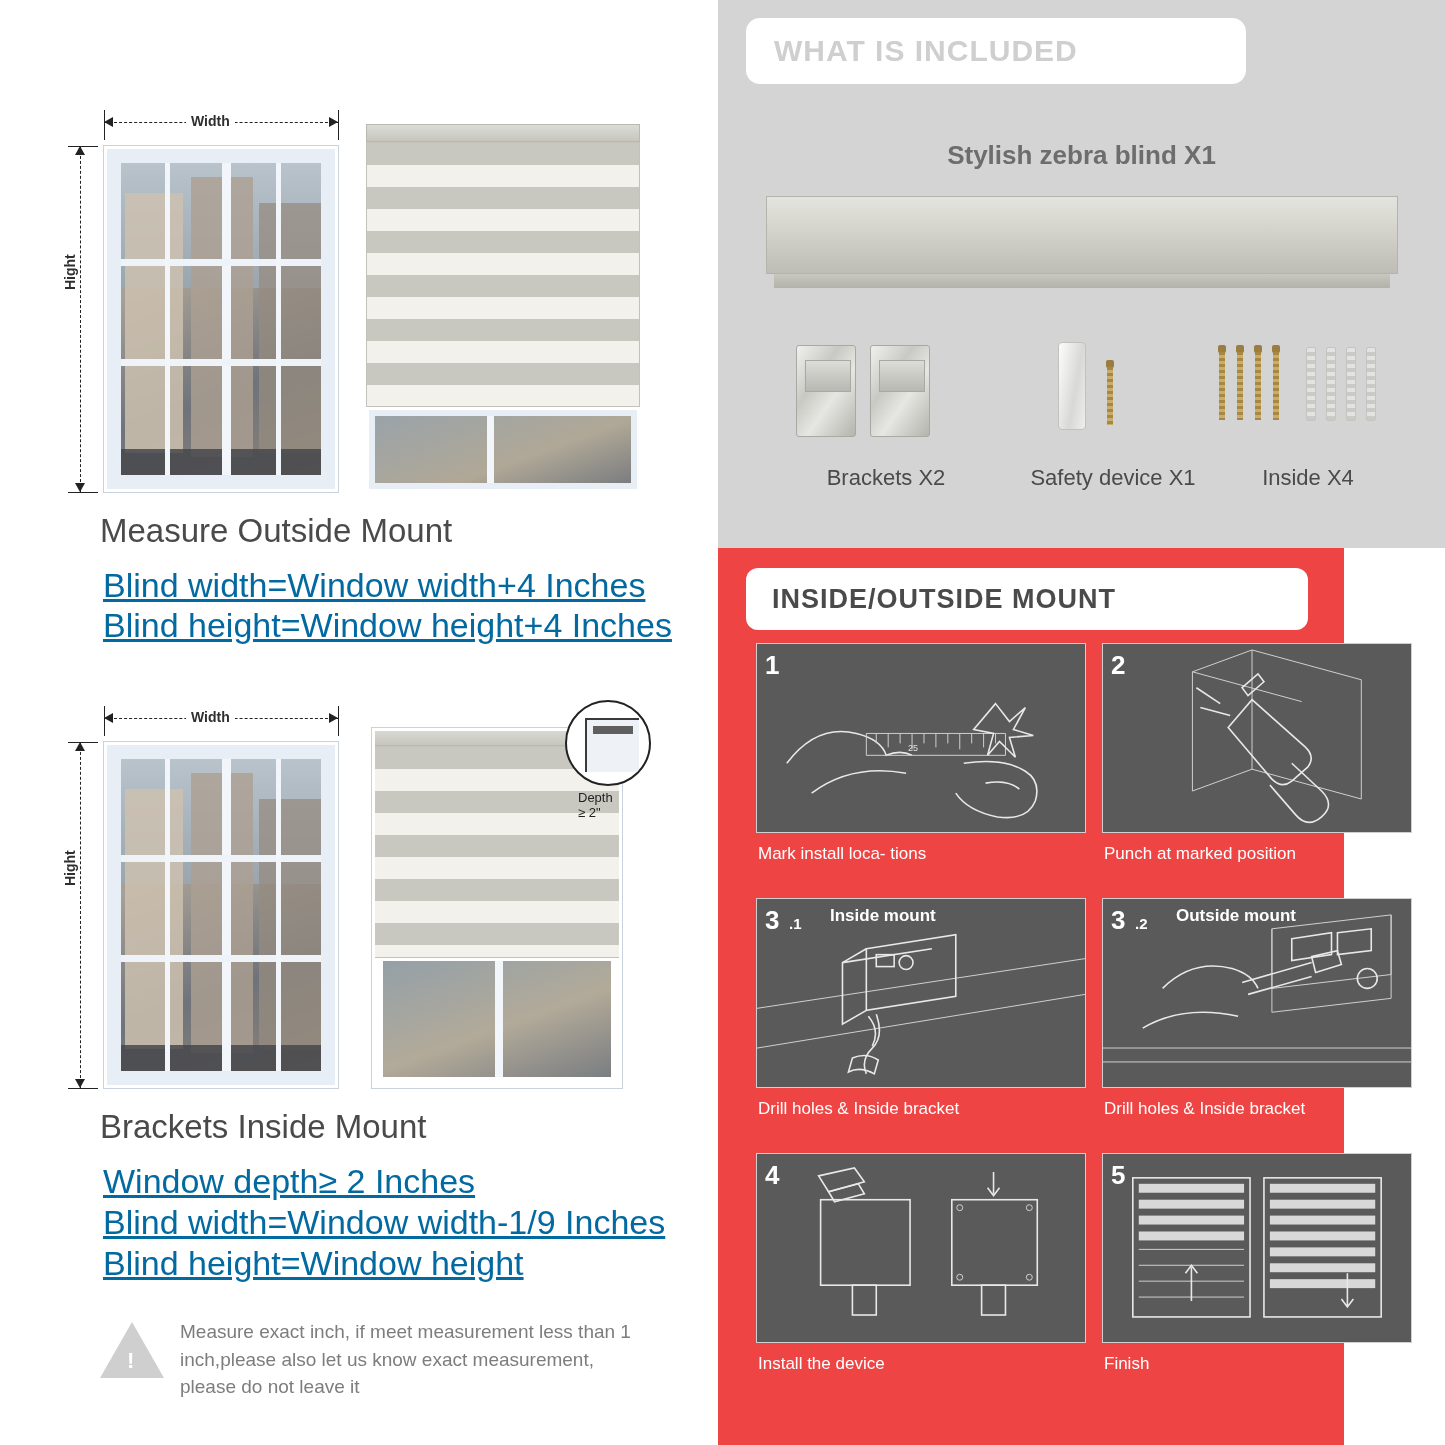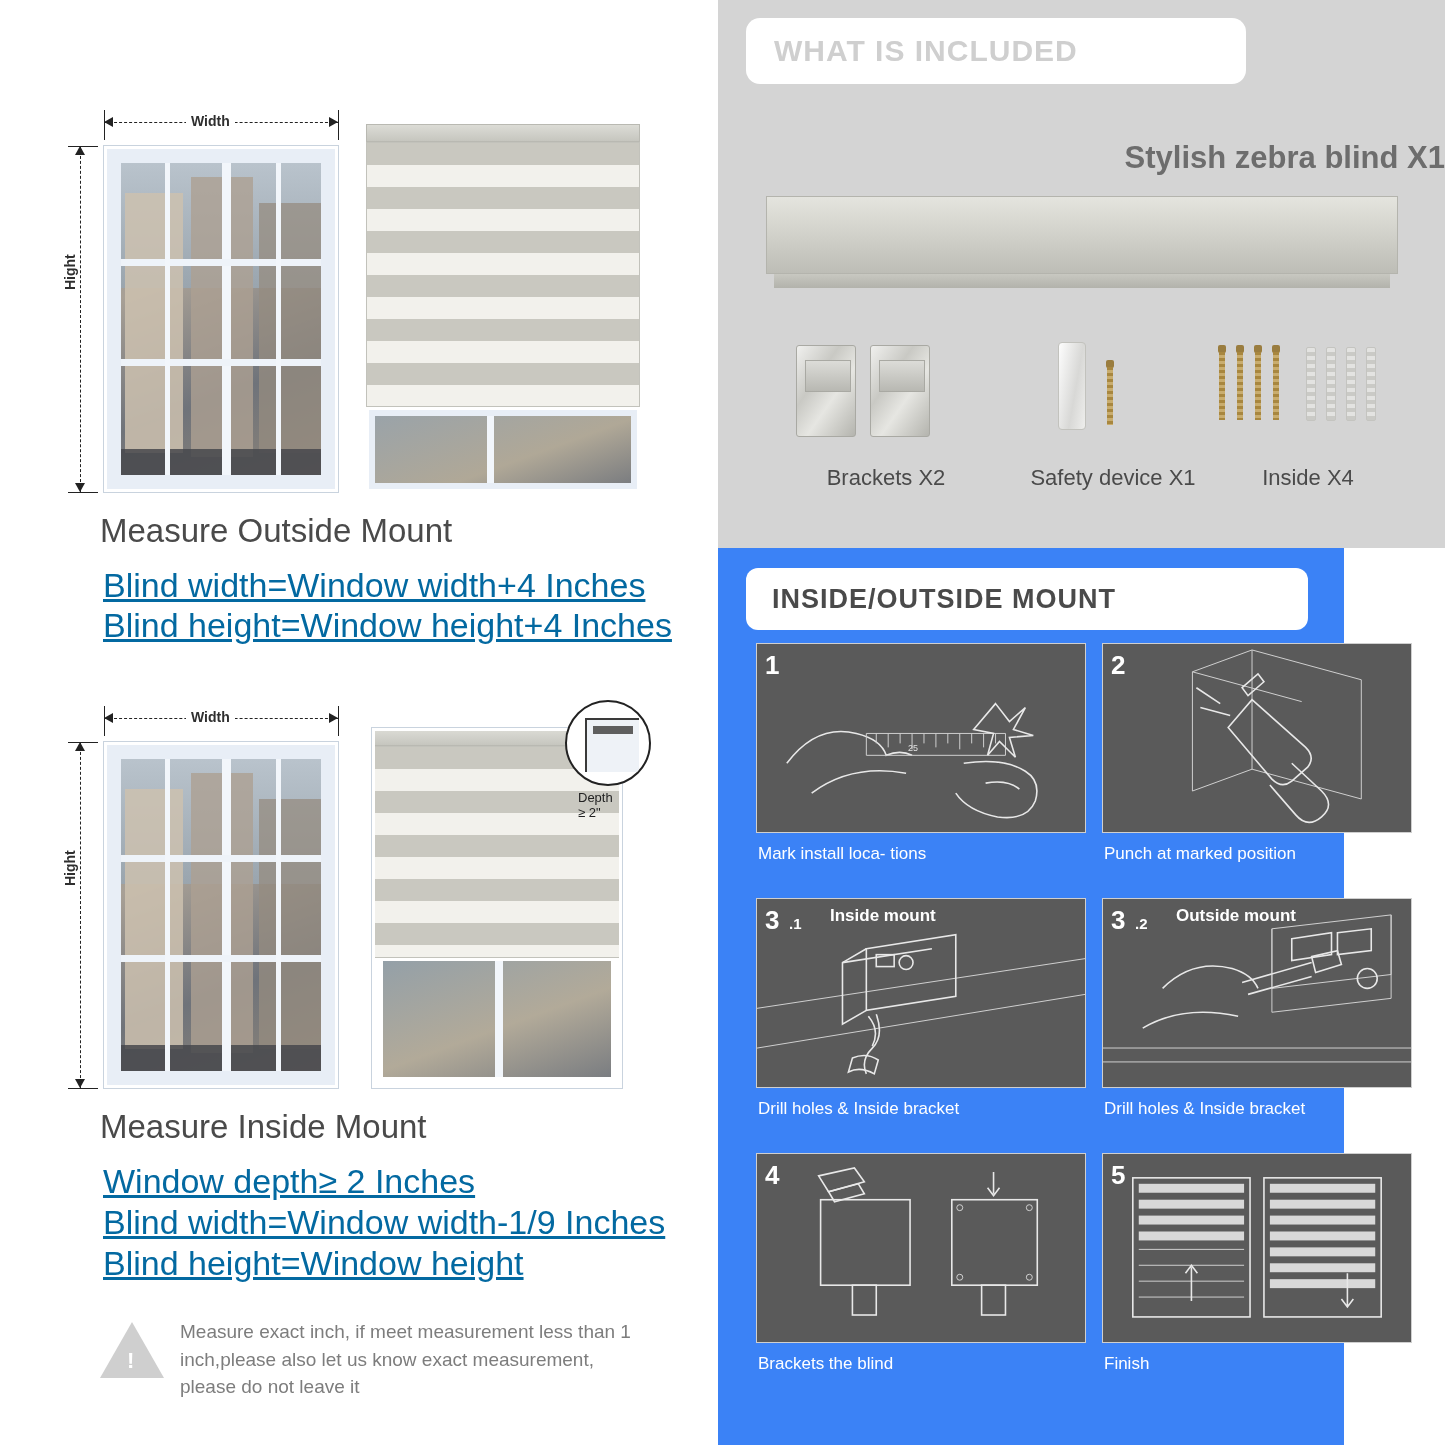--- a/index.html
+++ b/index.html
@@ -123,22 +123,22 @@
     position:absolute; left:718px; top:0; width:727px; height:548px;
     background:#d4d4d4;
   }
   #tab-included {
     left:28px; top:18px; width:500px; height:66px;
     background:#ffffff; color:#cfcfcf; border-radius:14px;
     font-size:30px; font-weight:bold; letter-spacing:1px;
     display:flex; align-items:center; padding-left:28px; position:absolute;
   }
   .included-title {
-    position:absolute; left:0; right:0; top:140px; text-align:right;
-    font-size:31px; font-weight:bold; color:#6d6d6d;
+    position:absolute; left:0; right:0; top:140px; text-align:center;
+    font-size:26px; font-weight:bold; color:#6d6d6d;
   }
   .big-blind {
     position:absolute; left:48px; top:196px; width:632px; height:78px;
     background:linear-gradient(#e4e4de,#cfcfc8 55%,#bdbdb6);
     border:1px solid #b4b4ad;
   }
   .big-blind-lip {
     position:absolute; left:56px; top:274px; width:616px; height:14px;
     background:linear-gradient(#c8c8c1,#b2b2ab);
   }
@@ -166,21 +166,21 @@
     background:repeating-linear-gradient(to bottom,#a8873f 0 3px,#c9ad6e 3px 6px);
   }
   .anchor { position:absolute; width:10px;
     background:repeating-linear-gradient(to bottom,#e3e3e1 0 4px,#cacac6 4px 8px);
     border:1px solid #c4c4c0; border-radius:2px;
   }
 
   
   .right-bottom {
     position:absolute; left:718px; top:548px; width:626px; height:897px;
-    background:#3b82f6;
+    background:#ef4444;
   }
   #tab-mount {
     position:absolute; left:28px; top:20px; width:562px; height:62px;
     background:#ffffff; color:#4a4a4a; border-radius:12px;
     font-size:27px; font-weight:bold; letter-spacing:1px;
     display:flex; align-items:center; padding-left:26px;
   }
   .step {
     position:absolute; border:1px solid #cfcfcf;
     background:#5a5a5a;
@@ -291,21 +291,21 @@
         <div class="mullion-v" style="left:120px; top:230px; bottom:8px; width:8px;"></div>
       </div>
 
       <div class="depth-circle" style="left:565px; top:700px; width:86px; height:86px;">
         <div style="position:absolute; left:18px; top:16px; width:54px; height:54px; border:2px solid #3a3a3a; border-right:none; border-bottom:none; background:#eef2f7;"></div>
         <div style="position:absolute; left:26px; top:24px; width:40px; height:8px; background:#5f5f5f;"></div>
       </div>
       <div class="depth-label" style="left:578px; top:790px;">Depth ≥ 2"</div>
     </div>
 
-    <div class="section-title" style="left:100px; top:1108px;">Measure Inside Mount</div>
+    <div class="section-title" style="left:100px; top:1108px;">Brackets Inside Mount</div>
     <div class="section-line" style="left:103px; top:1162px;">Window depth≥ 2 Inches</div>
     <div class="section-line" style="left:103px; top:1203px;">Blind width=Window width-1/9 Inches</div>
     <div class="section-line" style="left:103px; top:1244px;">Blind height=Window height</div>
 
     <div class="warn-box">
       <div class="warn-tri"></div>
       <div class="warn-bang">!</div>
       <div class="warn-text">Measure exact inch, if meet measurement less than 1 inch,please also let us know exact measurement, please do not leave it</div>
     </div>
   </div>
@@ -439,21 +439,21 @@
         <rect class="sk-line" x="96" y="132" width="24" height="30"></rect>
         <rect class="sk-line" x="196" y="46" width="86" height="86"></rect>
         <circle class="sk-thin" cx="204" cy="54" r="3"></circle>
         <circle class="sk-thin" cx="274" cy="54" r="3"></circle>
         <circle class="sk-thin" cx="204" cy="124" r="3"></circle>
         <circle class="sk-thin" cx="274" cy="124" r="3"></circle>
         <rect class="sk-line" x="226" y="132" width="24" height="30"></rect>
         <path class="sk-line" d="M238 18 v22 M232 34 l6 8 l6 -8"></path>
       </svg>
     </div>
-    <div class="step-caption" style="left:40px; top:806px;">Brackets the blind</div>
+    <div class="step-caption" style="left:40px; top:806px;">Install the device</div>
 
     <div class="step" style="left:384px; top:605px; width:310px; height:190px;">
       <div class="step-num">5</div>
       <svg class="sketch" viewBox="0 0 310 190">
         <rect class="sk-line" x="30" y="24" width="118" height="140"></rect>
         <rect class="sk-line" x="162" y="24" width="118" height="140"></rect>
         <g fill="#d8d8d8">
           <rect x="36" y="30" width="106" height="9"></rect>
           <rect x="36" y="46" width="106" height="9"></rect>
           <rect x="36" y="62" width="106" height="9"></rect>

